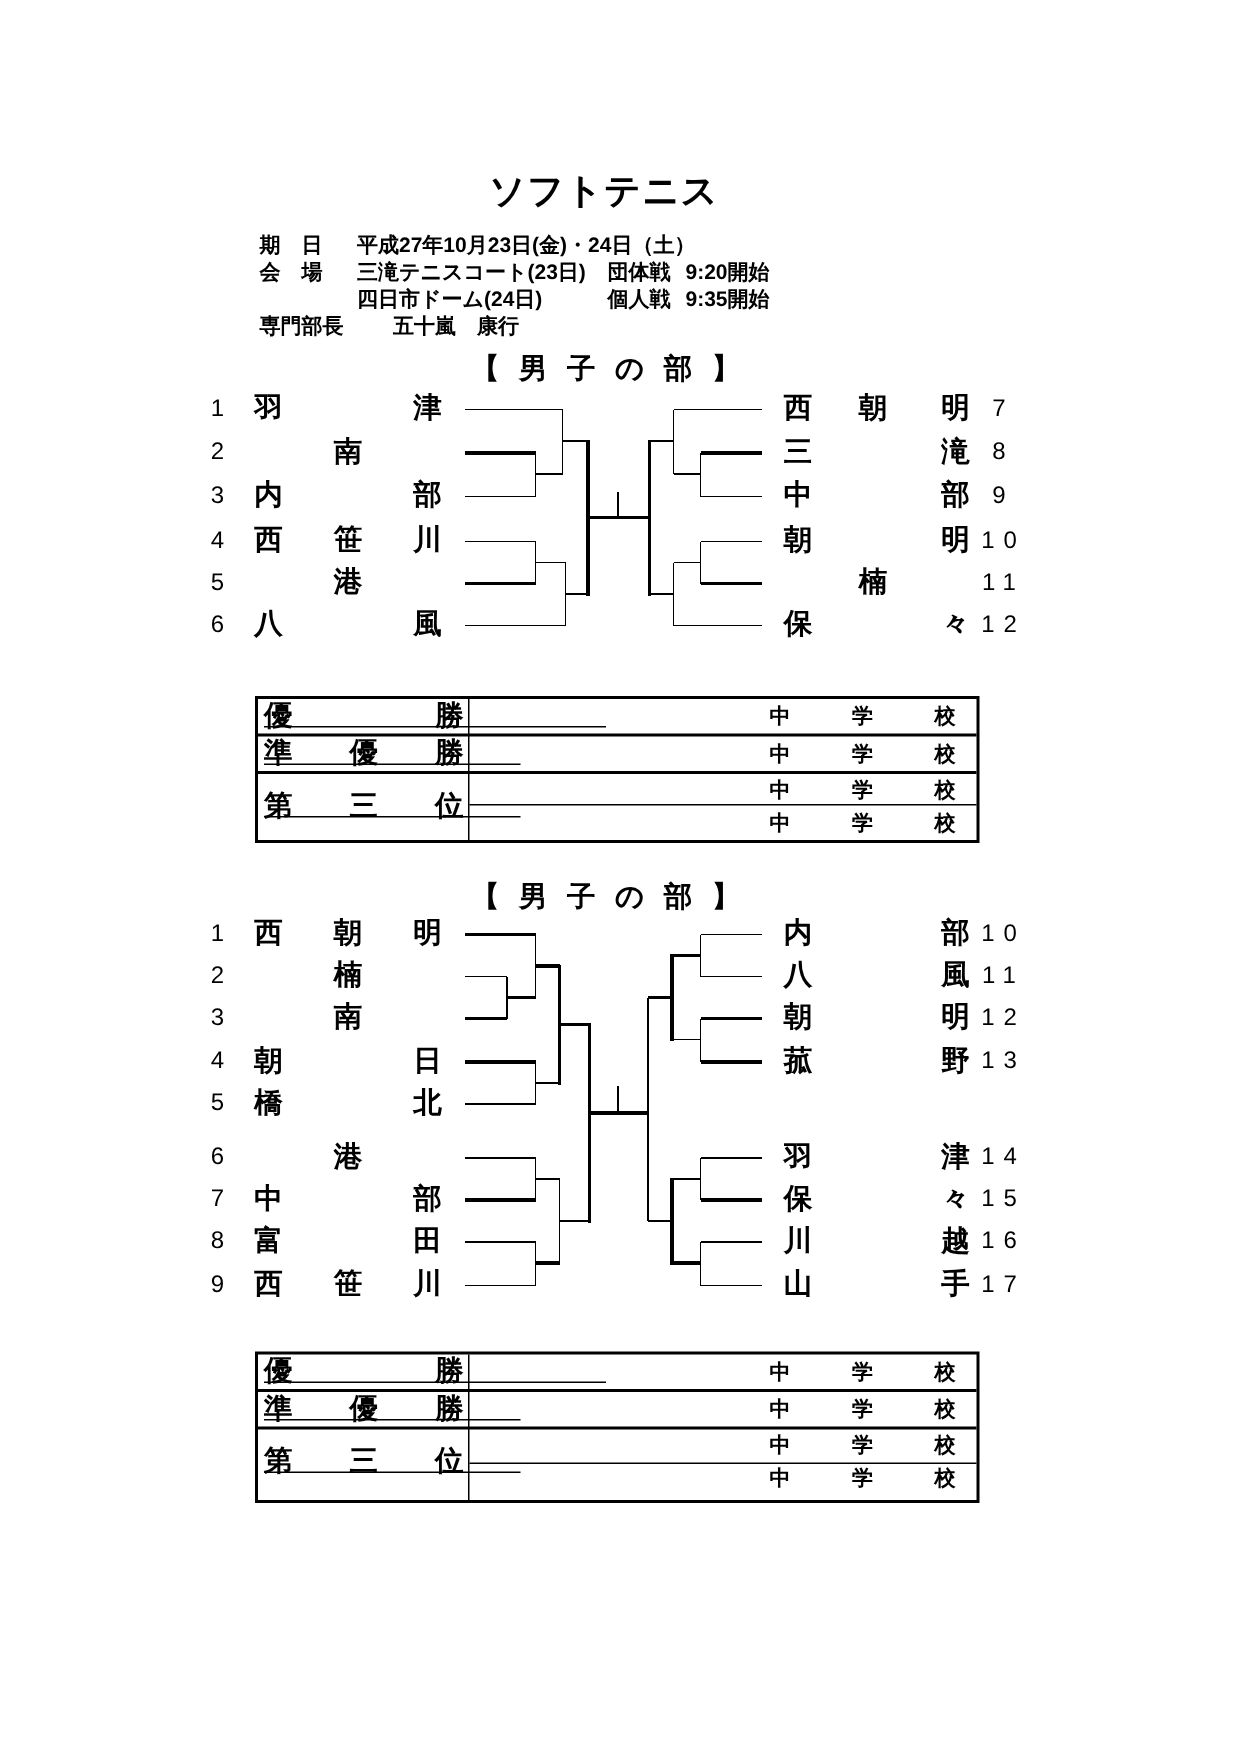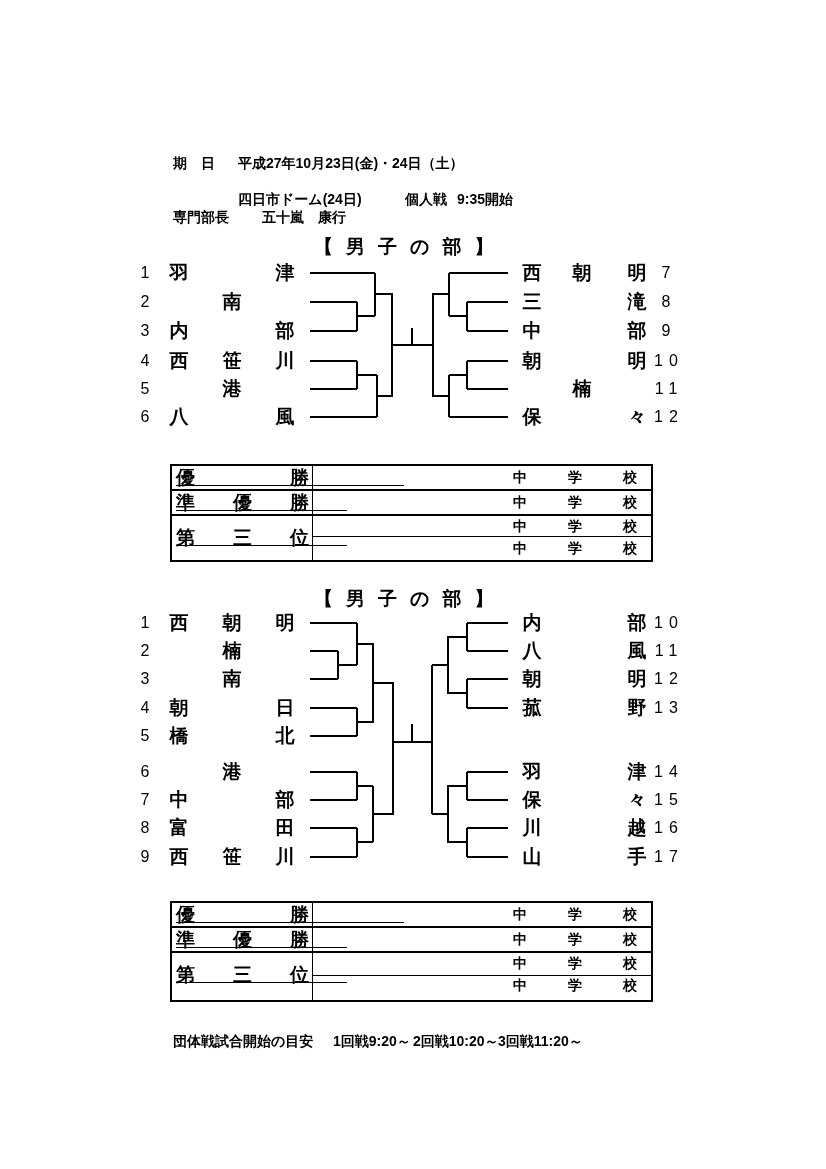--- a/index.html
+++ b/index.html
@@ -133,24 +133,31 @@
       <line class="t" x1="467" y1="828" x2="467" y2="857"></line>
       <line class="k" x1="448" y1="842" x2="467" y2="842"></line>
       <line class="k" x1="448" y1="785" x2="448" y2="843"></line>
       <line class="t" x1="432" y1="814" x2="448" y2="814"></line>
       <line class="t" x1="432" y1="665" x2="432" y2="814"></line>
       <line class="k" x1="393" y1="742" x2="432" y2="742"></line>
       <line class="t" x1="412" y1="724" x2="412" y2="742"></line>
     </g>
   </svg>
 
+  <div class="abs title">ソフトテニス</div>
 
   <div class="abs iline" style="left:0;top:154px;width:826px">
     <span class="ilab">期　日</span>
     <span class="ival">平成27年10月23日(金)・24日（土）</span>
+  </div>
+  <div class="abs iline" style="left:0;top:172px;width:826px">
+    <span class="ilab">会　場</span>
+    <span class="ival">三滝テニスコート(23日)</span>
+    <span class="inote">団体戦</span>
+    <span class="itime">9:20開始</span>
   </div>
   <div class="abs iline" style="left:0;top:190px;width:712px">
     <span class="ival">四日市ドーム(24日)</span>
     <span class="inote">個人戦</span>
     <span class="itime">9:35開始</span>
   </div>
   <div class="abs stitle" style="top:235px">【男子の部】</div>
 
   <div class="abs iline" style="left:0;top:208px;width:826px">
     <span class="ilab">専門部長</span>
@@ -358,20 +365,14 @@
     <div class="h1line" style="top:72px"></div>
     <div class="lab ls2 r1">優勝</div>
     <div class="val r1">中学校</div>
     <div class="lab ls3 r2">準優勝</div>
     <div class="val r2">中学校</div>
     <div class="lab ls3 r3lab">第三位</div>
     <div class="val r3a">中学校</div>
     <div class="val r3b">中学校</div>
   </div>
 
-  <div class="abs fline" style="left:0;top:1032px;width:826px">
-    <span class="flab">団体戦試合開始の目安</span>
-    <span class="fr1">1回戦9:20～</span>
-    <span class="fr2">2回戦10:20～</span>
-    <span class="fr3">3回戦11:20～</span>
-  </div>
 
 </div>
 
 </body></html>

